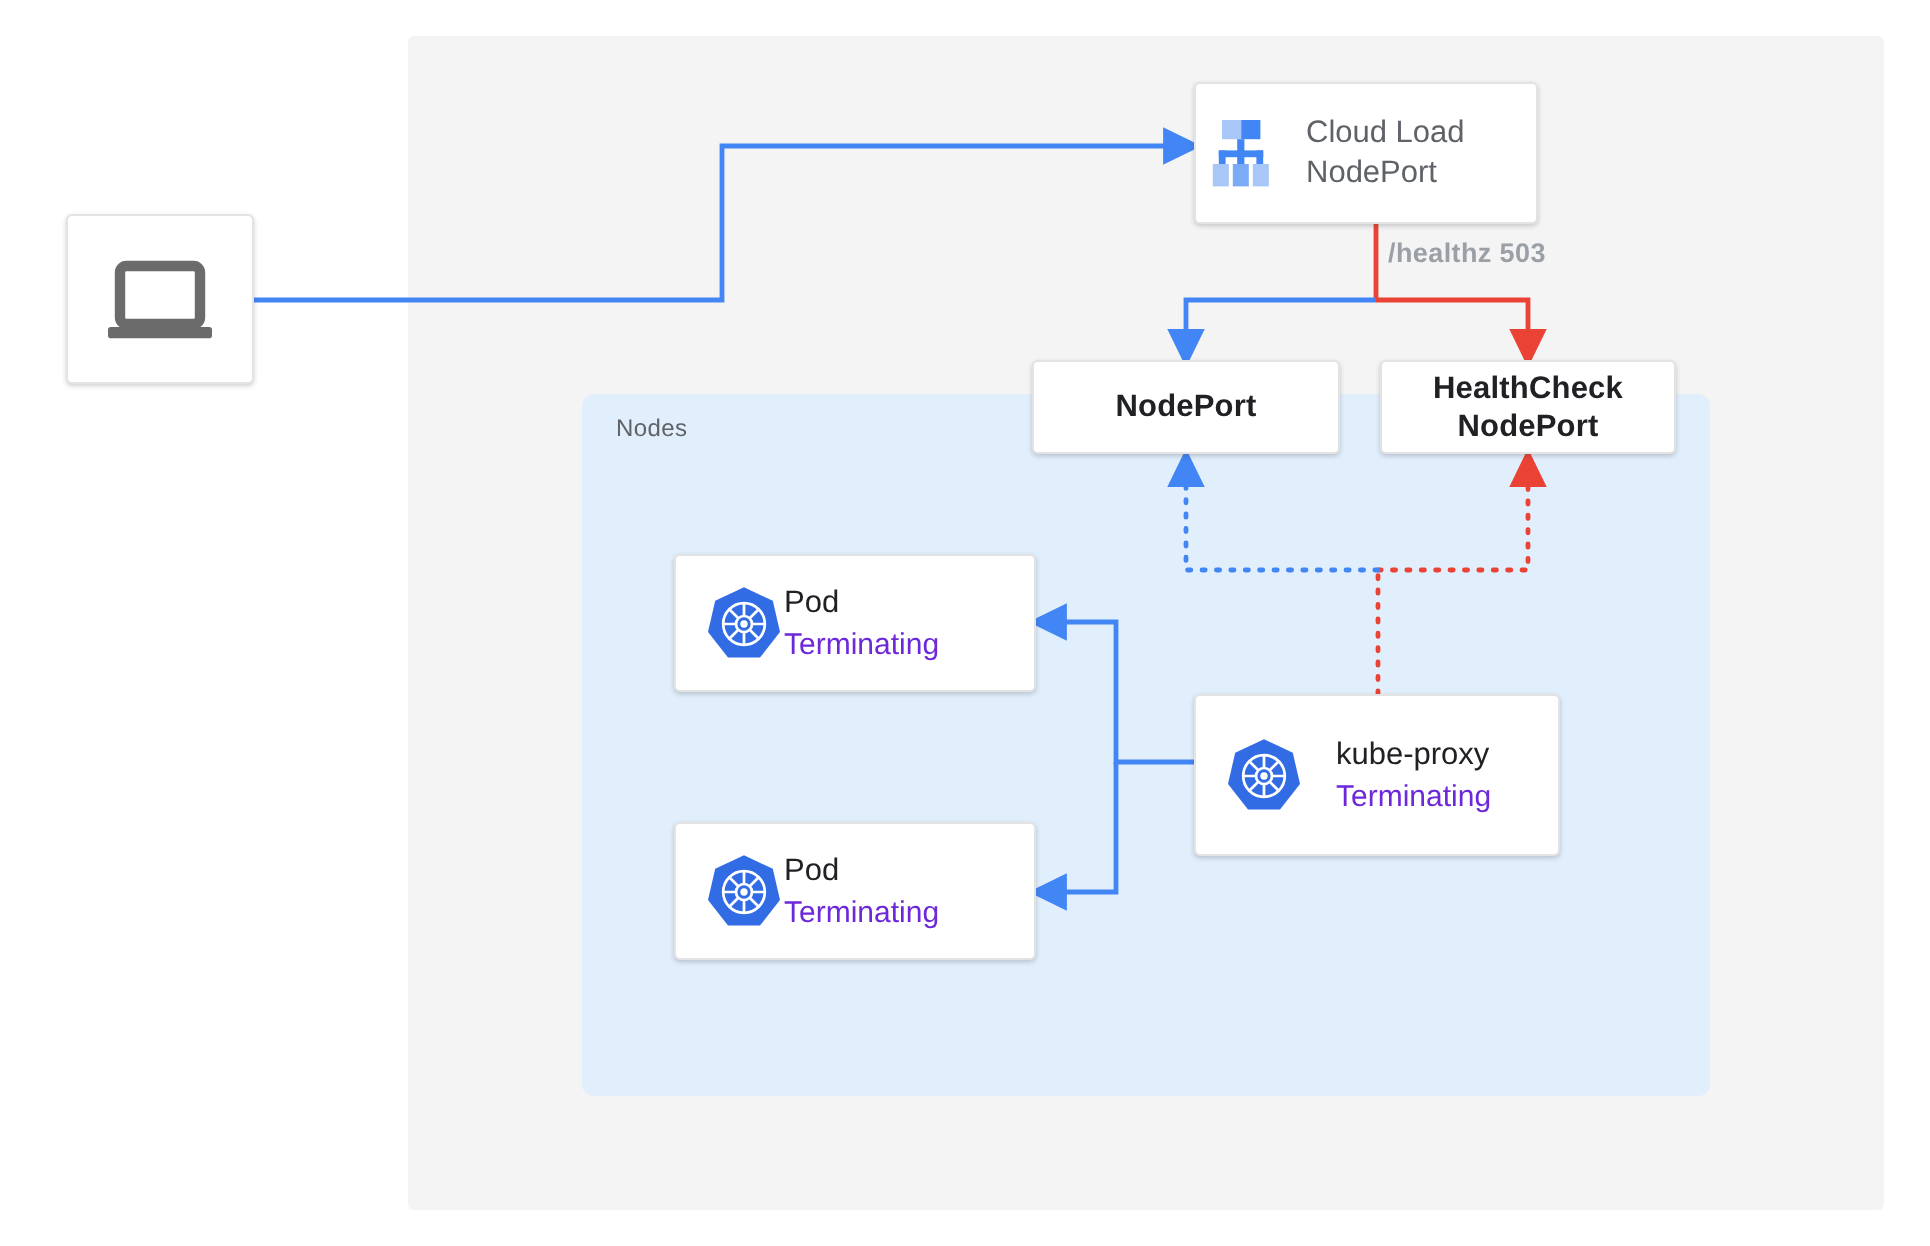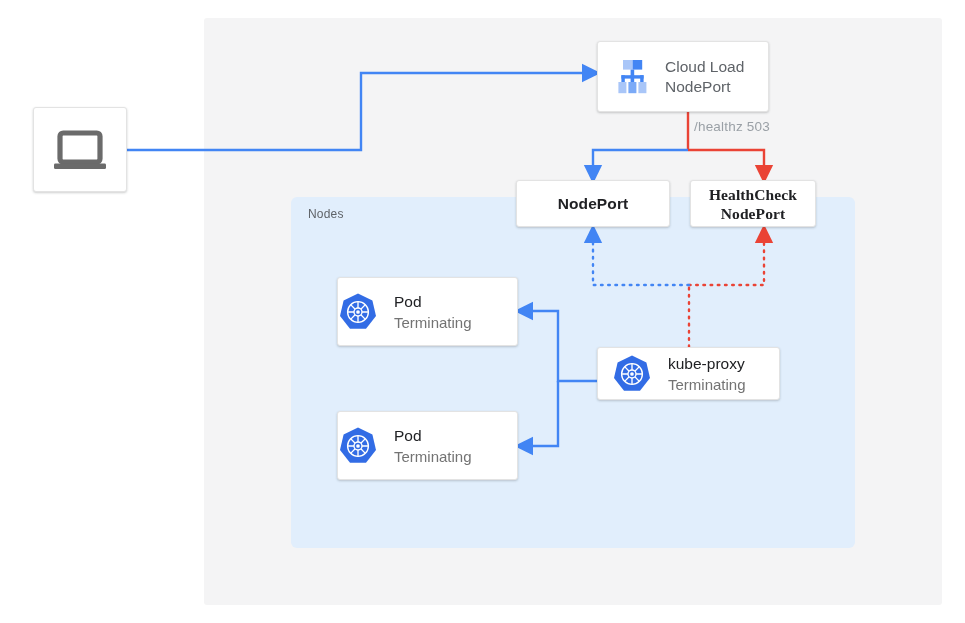--- a/index.html
+++ b/index.html
@@ -11,36 +11,36 @@
   .nodes-label{position:absolute;left:308px;top:207px;font-size:12px;color:#5f6368;letter-spacing:.2px;}
 
   svg.wires{position:absolute;left:0;top:0;width:965px;height:623px;overflow:visible;}
 
   .card{position:absolute;background:#ffffff;border:1px solid #e3e3e3;border-radius:3px;
         box-shadow:0 1px 2px rgba(60,64,67,.18), 0 1px 3px rgba(60,64,67,.08);
         box-sizing:border-box;display:flex;align-items:center;}
 
   .card-laptop{left:33px;top:107px;width:94px;height:85px;justify-content:center;}
 
-  .card-lb{left:597px;top:41px;width:172px;height:71px;padding-left:12px;gap:11px;}
+  .card-lb{left:597px;top:41px;width:172px;height:71px;padding-left:0;gap:11px;}
   .lb-text{font-size:15.5px;line-height:20px;color:#5f6368;}
 
   .card-np{left:516px;top:180px;width:154px;height:47px;justify-content:center;}
-  .card-hcnp{left:690px;top:180px;width:126px;height:47px;justify-content:center;font-family:Liberation Serif, serif;}
+  .card-hcnp{left:690px;top:180px;width:148px;height:47px;justify-content:center;}
   .np-text{font-size:15.5px;font-weight:bold;color:#202124;text-align:center;line-height:19px;letter-spacing:.1px;}
 
-  .card-pod{left:337px;width:181px;height:69px;gap:16px;}
+  .card-pod{left:337px;width:181px;height:69px;padding-left:14px;}
   .pod1{top:277px;}
   .pod2{top:411px;}
-  .card-kp{left:597px;top:347px;width:183px;height:53px;padding-left:14px;gap:16px;}
+  .card-kp{left:597px;top:347px;width:183px;height:81px;padding-left:14px;gap:16px;}
   .tw{display:flex;flex-direction:column;justify-content:center;}
   .t-main{font-size:15.5px;color:#202124;line-height:21px;}
-  .t-sub{font-size:15px;color:#737373;line-height:21px;}
+  .t-sub{font-size:15px;color:#6d28d9;line-height:21px;}
 
-  .healthz{position:absolute;left:694px;top:119px;font-size:13.5px;font-weight:normal;color:#9aa0a6;letter-spacing:.2px;}
+  .healthz{position:absolute;left:694px;top:119px;font-size:13.5px;font-weight:bold;color:#9aa0a6;letter-spacing:.2px;}
 
   .ico{flex:0 0 auto;display:block;}
 </style>
 </head>
 <body>
 
 <div id="stage">
 
   <div class="panel-outer"></div>
   <div class="panel-nodes"></div>

